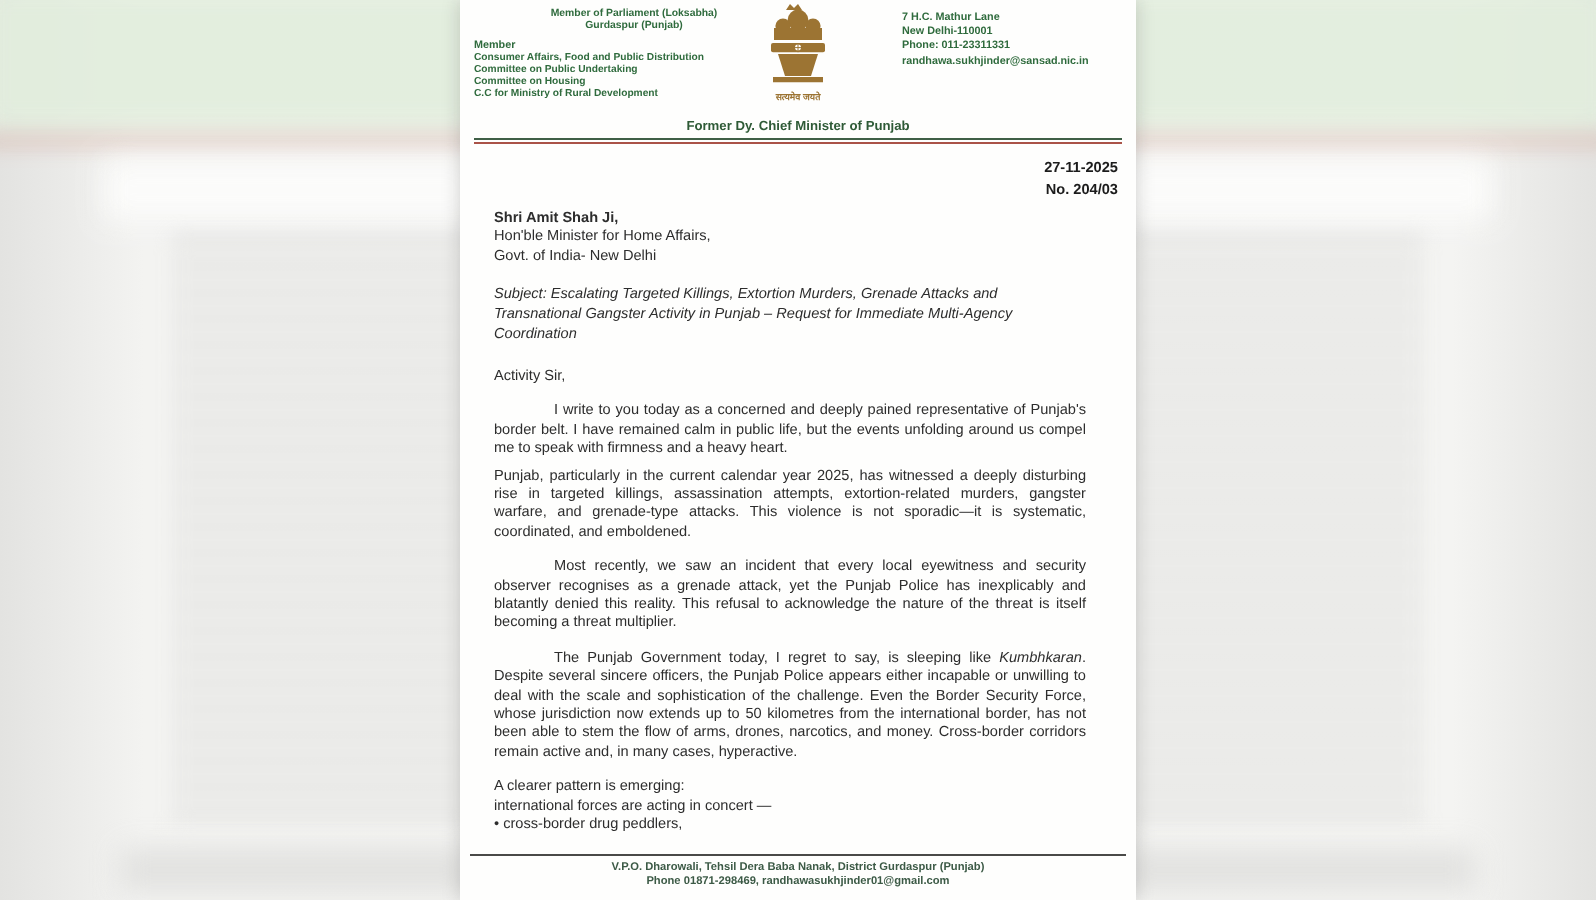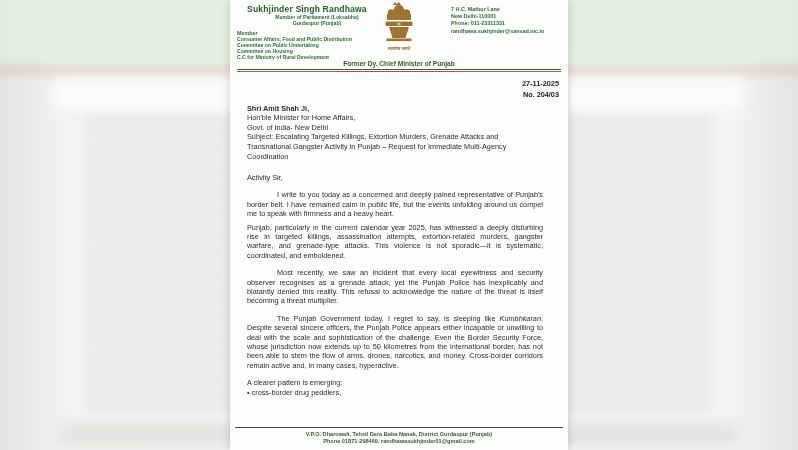--- a/index.html
+++ b/index.html
@@ -58,21 +58,21 @@
   .lh-right{position:absolute;left:221px;top:6px;width:112px;color:var(--header-green);font-size:5.4px;line-height:7.2px;font-weight:600;}
 
   .former-title{text-align:center;font-size:6.6px;font-weight:bold;color:#2e5a36;margin-top:2px;}
   .divider{margin:2px 7px 0 7px;border-top:1.3px solid var(--divider-green);border-bottom:1.3px solid var(--divider-red);height:3px;}
 
   
   .dateref{margin:7px 9px 0 0;text-align:right;font-size:7.3px;font-weight:bold;line-height:10.5px;color:#1c1c1c;}
   .content{padding:0 25px 0 17px;}
   .recipient{margin-top:4px;font-size:7.3px;line-height:9.4px;}
   .recipient .r-bold{font-weight:bold;}
-  .subject{font-size:7.3px;line-height:9.7px;}
+  .subject{margin-top:10px;font-size:7.3px;line-height:9.7px;font-style:italic;}
   .salutation{margin-top:12px;font-size:7.3px;}
   p.bodypara{font-size:7.3px;line-height:9.4px;text-align:justify;margin-top:4px;}
   p.gap{margin-top:8px;}
   p.indent{text-indent:30px;}
   .pattern{margin-top:8px;font-size:7.3px;line-height:9.4px;}
 
   
   .letter-footer{
     position:absolute;left:0;right:0;bottom:5px;background:var(--paper);
     padding-top:3px;margin:0 5px;border-top:1.2px solid #4a4a48;
@@ -98,21 +98,20 @@
     <div class="smudge sm-redline"></div>
     <div class="smudge sm-whiteblob"></div>
     <div class="smudge sm-text"></div>
     <div class="smudge sm-footer"></div>
   </div>
 
   <div class="letter">
 
     <div class="lh">
       <div class="lh-left">
-        <div class="lh-name">Sukhjinder Singh Randhawa</div>
         <div class="lh-roles">
           <div>Member of Parliament (Loksabha)</div>
           <div>Gurdaspur (Punjab)</div>
         </div>
         <div class="lh-member">Member</div>
         <div class="lh-committees">
           <div>Consumer Affairs, Food and Public Distribution</div>
           <div>Committee on Public Undertaking</div>
           <div>Committee on Housing</div>
           <div>C.C for Ministry of Rural Development</div>
@@ -167,20 +166,21 @@
 
       <div class="salutation">Activity Sir,</div>
 
       <p class="bodypara indent gap">I write to you today as a concerned and deeply pained representative of Punjab's border belt. I have remained calm in public life, but the events unfolding around us compel me to speak with firmness and a heavy heart.</p>
       <p class="bodypara">Punjab, particularly in the current calendar year 2025, has witnessed a deeply disturbing rise in targeted killings, assassination attempts, extortion-related murders, gangster warfare, and grenade-type attacks. This violence is not sporadic—it is systematic, coordinated, and emboldened.</p>
       <p class="bodypara indent gap">Most recently, we saw an incident that every local eyewitness and security observer recognises as a grenade attack, yet the Punjab Police has inexplicably and blatantly denied this reality. This refusal to acknowledge the nature of the threat is itself becoming a threat multiplier.</p>
       <p class="bodypara indent gap"><span>The Punjab Government today, I regret to say, is sleeping like </span><i>Kumbhkaran</i><span>. Despite several sincere officers, the Punjab Police appears either incapable or unwilling to deal with the scale and sophistication of the challenge. Even the Border Security Force, whose jurisdiction now extends up to 50 kilometres from the international border, has not been able to stem the flow of arms, drones, narcotics, and money. Cross-border corridors remain active and, in many cases, hyperactive.</span></p>
 
       <div class="pattern">
         <div>A clearer pattern is emerging:</div>
+        <div>international forces are acting in concert —</div>
         <div>• cross-border drug peddlers,</div>
       </div>
     </div>
 
     <div class="letter-footer">
       <div>V.P.O. Dharowali, Tehsil Dera Baba Nanak, District Gurdaspur (Punjab)</div>
       <div>Phone 01871-298469, randhawasukhjinder01@gmail.com</div>
     </div>
 
   </div>

